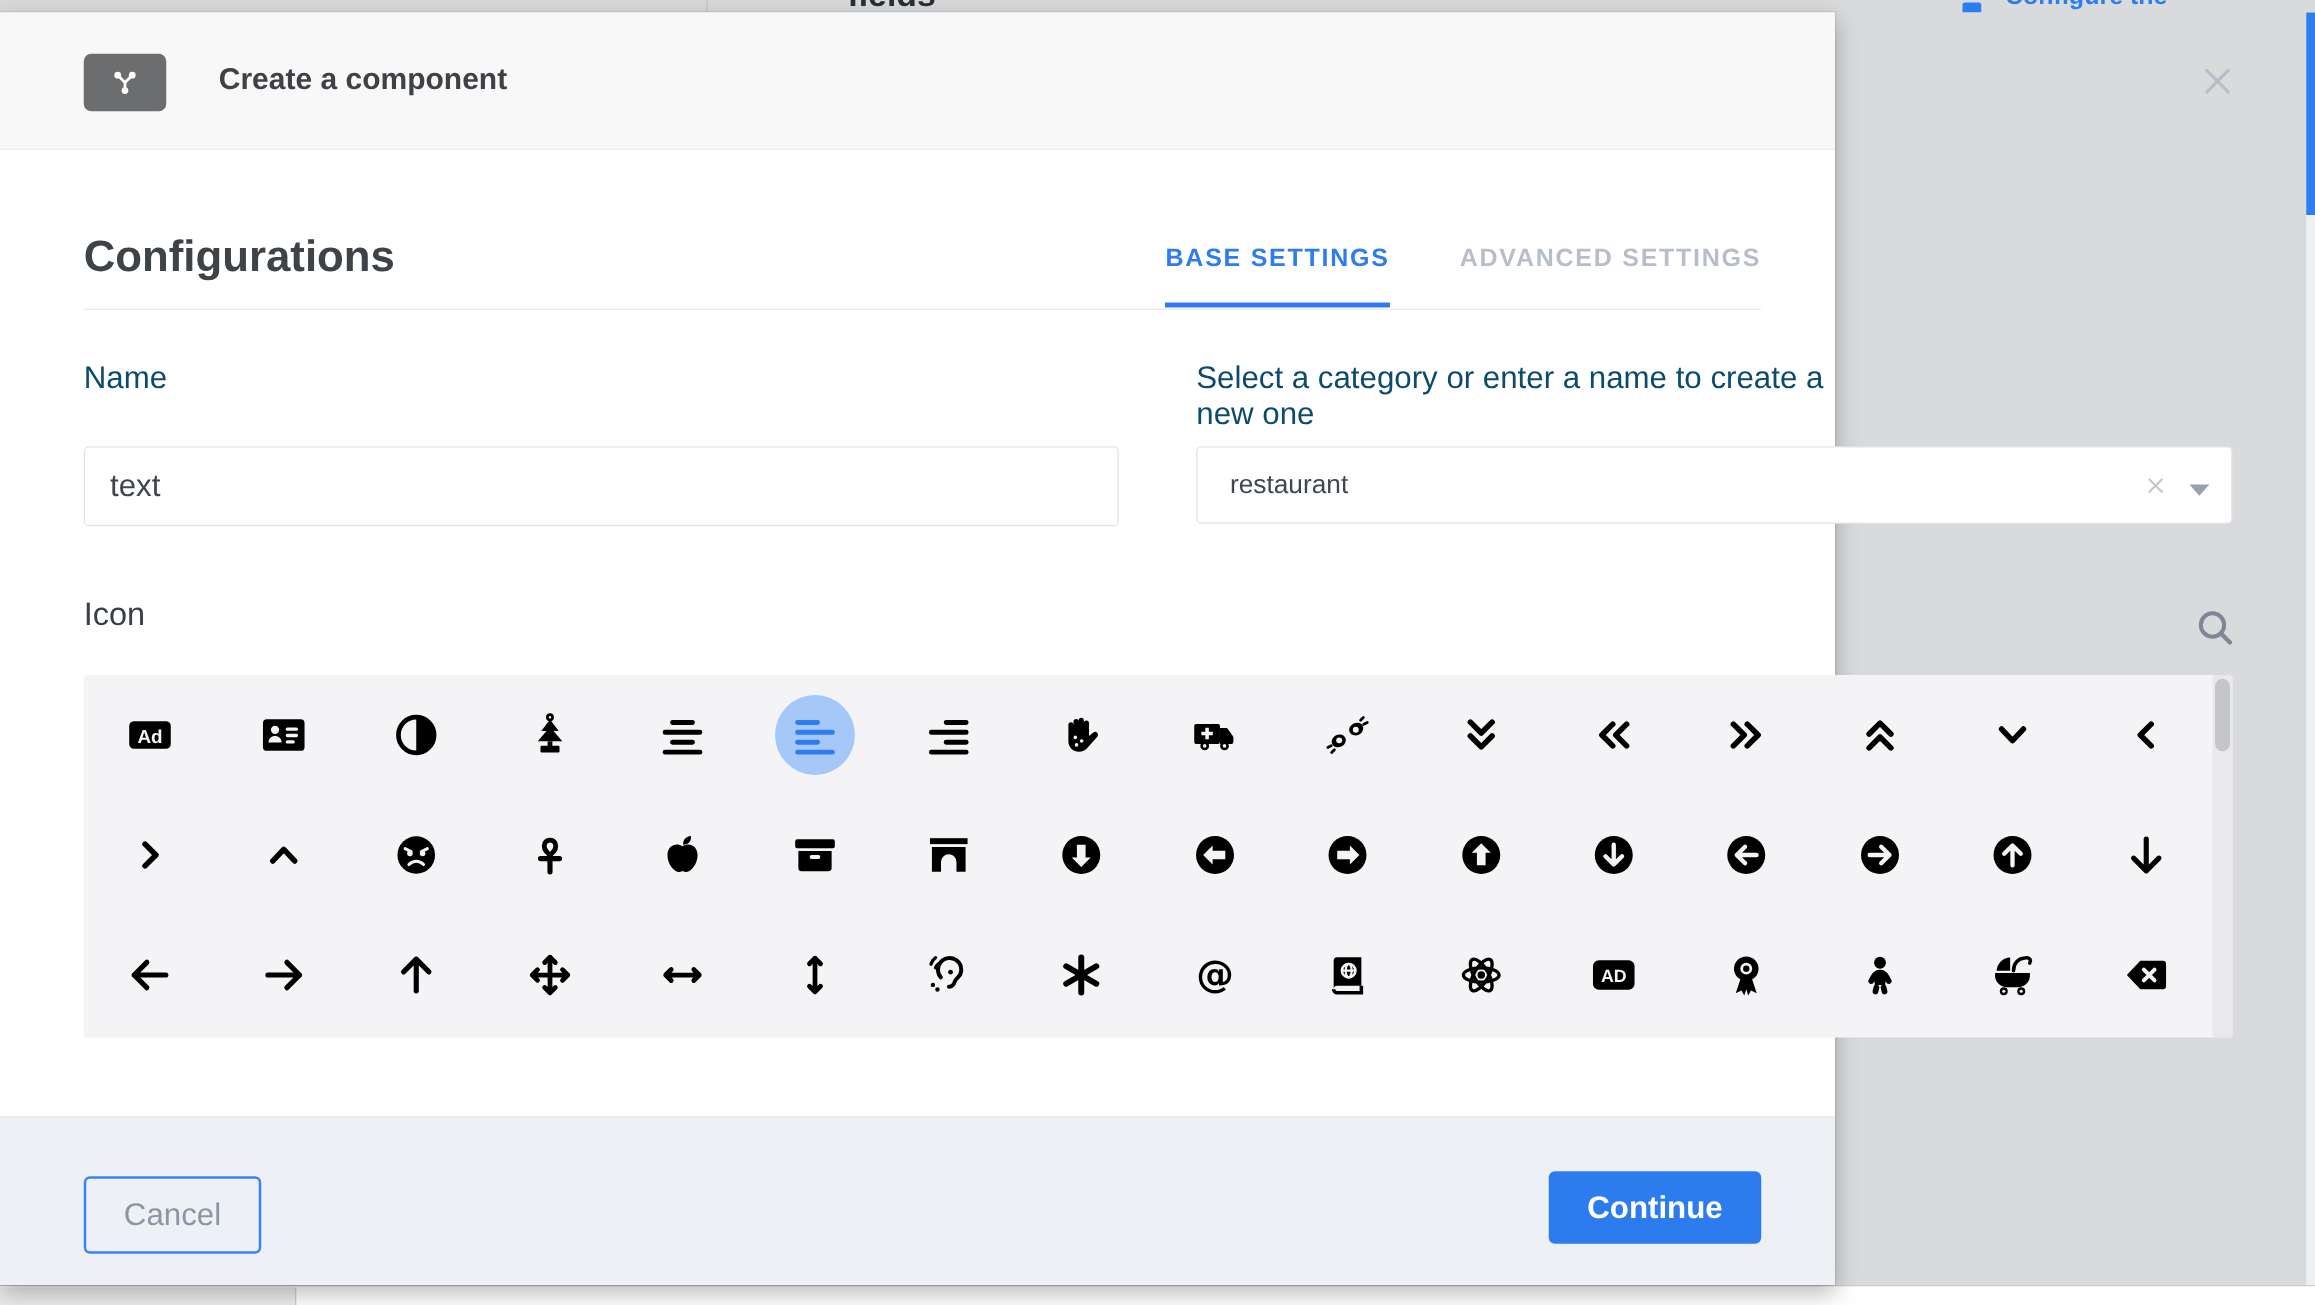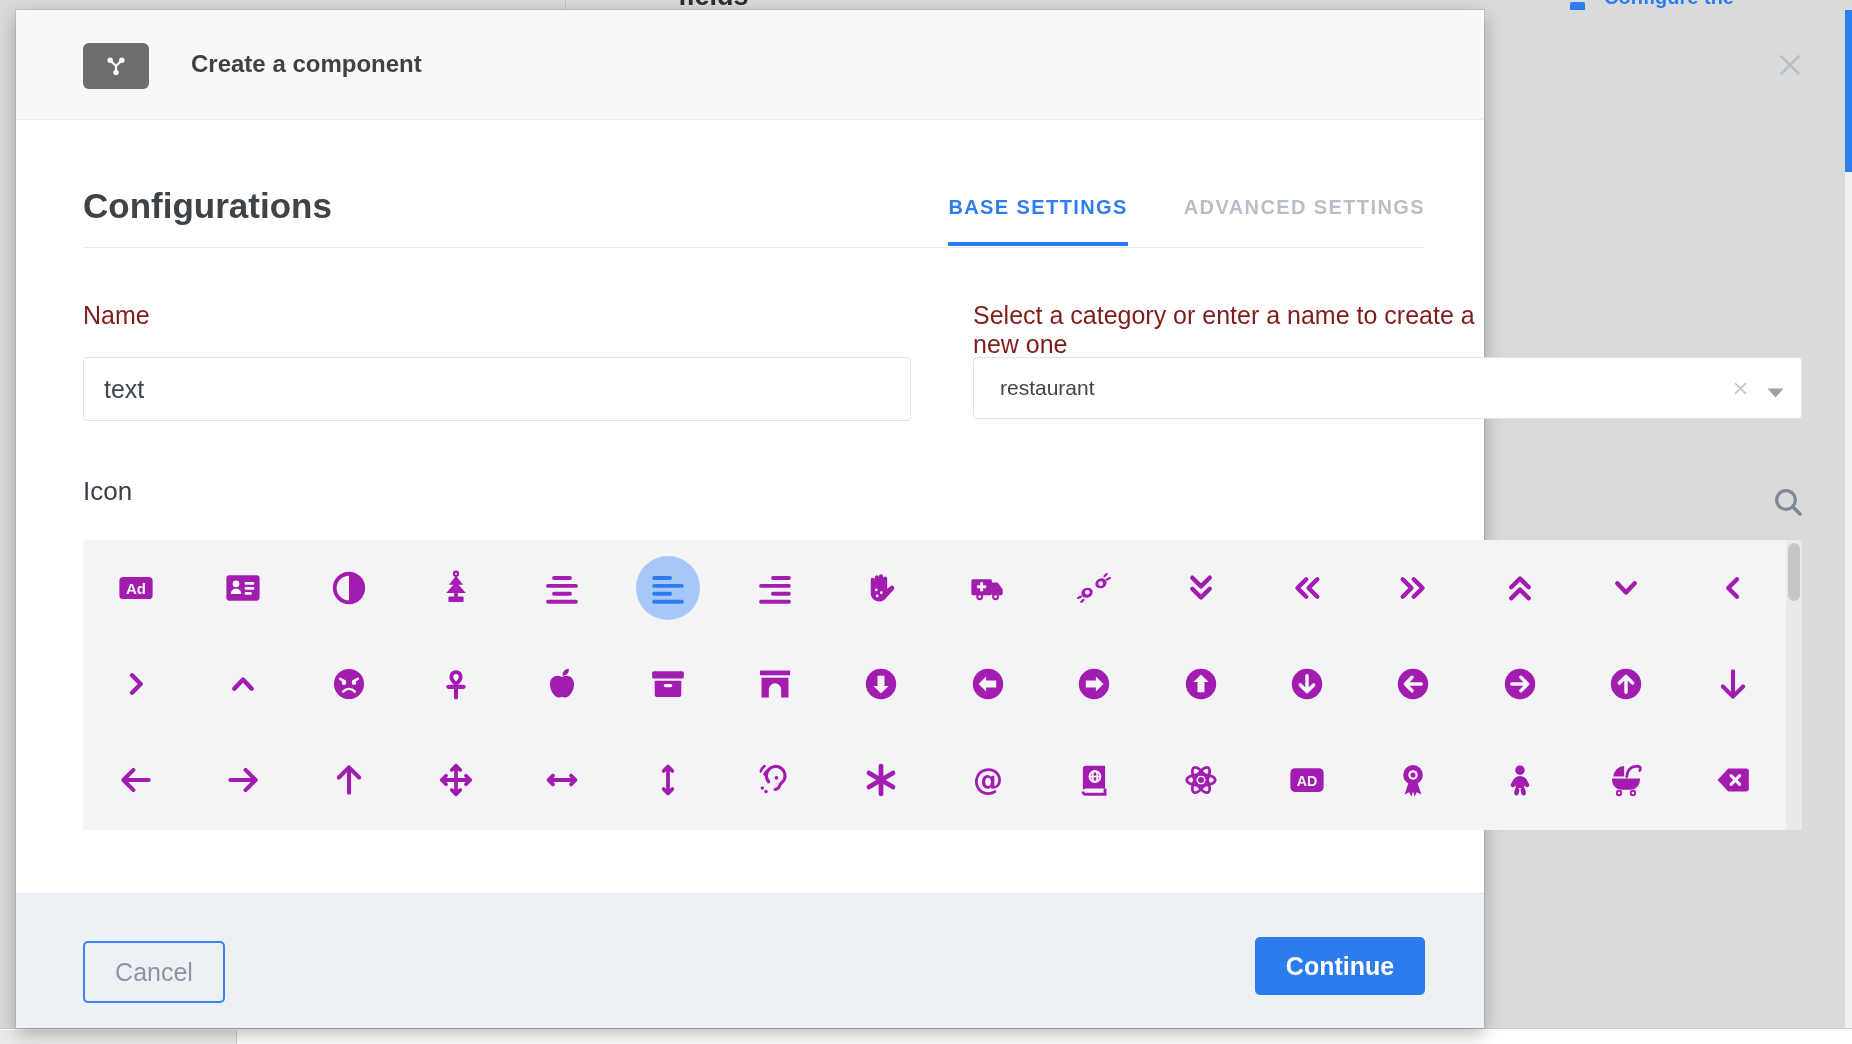--- a/index.html
+++ b/index.html
@@ -14,54 +14,54 @@
   .bg-top .vline{position:absolute;left:565px;top:0;width:1px;height:10px;background:#c2c3c5;}
   .frag-fields{position:absolute;left:678px;top:-19px;font-size:27px;font-weight:bold;color:#2b2f33;white-space:nowrap;}
   .frag-link{position:absolute;left:1604px;top:-14px;font-size:20px;font-weight:bold;color:#2c7ef0;white-space:nowrap;}
   .frag-link-icon{position:absolute;left:1570px;top:2px;width:15px;height:8px;background:#2c7ef0;border-radius:2px 2px 0 0;}
   .bg-right{position:absolute;left:1845px;top:10px;width:7px;height:1018px;background:#eff0f1;}
   .bg-right .blue-seg{position:absolute;left:0;top:0;width:100%;height:162px;background:#2d7ff0;}
   .bg-bottom{position:absolute;left:0;top:1028px;width:1852px;height:16px;background:#ffffff;border-top:1px solid #cbcdd0;box-sizing:border-box;}
   .bg-bottom .left-block{position:absolute;left:0;top:1px;width:237px;height:15px;background:#ececec;border-right:1px solid #cbcdd0;box-sizing:border-box;}
   
   .modal{position:absolute;left:0;top:10px;width:1468px;height:1018px;background:#ffffff;
-         box-shadow:0 0 0 1px rgba(0,0,0,0.07),0 6px 18px rgba(0,0,0,0.28);margin-left:16px;}
+         box-shadow:0 0 0 1px rgba(0,0,0,0.07),0 6px 18px rgba(0,0,0,0.28);}
   
   .modal-header{position:absolute;left:0;top:0;width:100%;height:110px;background:#f8f8f9;border-bottom:1px solid #eaecee;box-sizing:border-box;}
   .app-icon{position:absolute;left:67px;top:33px;width:66px;height:46px;background:#6c6d6e;border-radius:6px;display:flex;align-items:center;justify-content:center;}
   .app-icon svg{width:28px;height:28px;}
   .modal-title{position:absolute;left:175px;top:0;height:110px;line-height:108px;font-size:24px;font-weight:bold;color:#3e4247;}
   .close-btn{position:absolute;left:1760px;top:41px;width:28px;height:28px;cursor:pointer;color:#b7bdc6;display:flex;align-items:center;justify-content:center;}
   
   .section-title{position:absolute;left:67px;top:176px;font-size:35px;font-weight:bold;color:#3e4347;}
   .tabs{position:absolute;right:59px;top:186px;display:flex;gap:56px;}
   .tab{font-size:20px;font-weight:bold;letter-spacing:1.4px;padding-bottom:23px;border-bottom:4px solid transparent;color:#b8bec8;cursor:pointer;white-space:nowrap;}
   .tab.active{color:#2e7cf0;border-bottom-color:#2e7cf0;}
   .section-divider{position:absolute;left:67px;right:59px;top:237px;height:1px;background:#e9ebee;}
   
-  .field-label{position:absolute;top:291px;font-size:25px;font-weight:500;color:#7f1d1d;}
+  .field-label{position:absolute;top:278px;font-size:25px;font-weight:500;color:#0c4a6e;}
   .lbl-name{left:67px;}
   .lbl-category{left:957px;}
   .name-input{position:absolute;left:67px;top:347px;width:828px;height:64px;box-sizing:border-box;
     border:1px solid #e0e4ea;border-radius:4px;background:#fff;padding:0 20px;font-size:25px;color:#40464d;
     font-family:"Liberation Sans","DejaVu Sans",sans-serif;outline:none;}
   .dropdown{position:absolute;left:957px;top:347px;width:829px;height:62px;box-sizing:border-box;
     border:1px solid #e0e4ea;border-radius:4px;background:#fff;cursor:pointer;}
   .dropdown .value{position:absolute;left:26px;top:0;height:60px;line-height:60px;font-size:21px;color:#40464d;}
   .dd-clear{position:absolute;right:52px;top:22px;width:17px;height:17px;color:#c3c7cd;}
   .dd-caret{position:absolute;right:17px;top:26px;width:17px;height:10px;color:#99a1ac;}
   
   .icon-label{position:absolute;left:67px;top:466px;font-size:26px;font-weight:500;color:#3a4047;}
   .search-btn{position:absolute;left:1756px;top:476px;width:32px;height:32px;color:#7e8795;cursor:pointer;}
   .icon-panel{position:absolute;left:67px;top:530px;width:1719px;height:290px;background:#f4f4f6;border-radius:3px;overflow:hidden;}
   .scroll-track{position:absolute;right:0;top:0;width:16px;height:100%;background:#e9e9ec;}
   .scroll-thumb{position:absolute;right:2px;top:3px;width:12px;height:58px;border-radius:6px;background:#c5c6c9;cursor:pointer;}
   #icon-grid{position:absolute;left:0;top:0;right:16px;bottom:0;display:grid;
     grid-template-columns:repeat(16,1fr);grid-auto-rows:96px;align-items:center;justify-items:center;}
-  .cell{width:64px;height:64px;display:flex;align-items:center;justify-content:center;border-radius:50%;color:#a21caf;cursor:pointer;}
+  .cell{width:64px;height:64px;display:flex;align-items:center;justify-content:center;border-radius:50%;color:#000000;cursor:pointer;}
   .cell svg{width:38px;height:38px;display:block;}
   .cell.selected{background:#a6c8f8;color:#2e7cf0;}
   
   .modal-footer{position:absolute;left:0;top:883px;width:100%;height:135px;background:#edf0f4;border-top:1px solid #e3e6ea;box-sizing:border-box;}
   .btn-cancel{position:absolute;left:67px;top:47px;width:142px;height:62px;box-sizing:border-box;
     border:2px solid #3b82f6;border-radius:5px;background:transparent;color:#8c95a4;font-size:25px;font-weight:500;
     font-family:"Liberation Sans","DejaVu Sans",sans-serif;cursor:pointer;}
   .btn-continue{position:absolute;right:59px;top:43px;width:170px;height:58px;border:none;border-radius:5px;
     background:#2d7cee;color:#ffffff;font-size:25px;font-weight:bold;
     font-family:"Liberation Sans","DejaVu Sans",sans-serif;cursor:pointer;}

